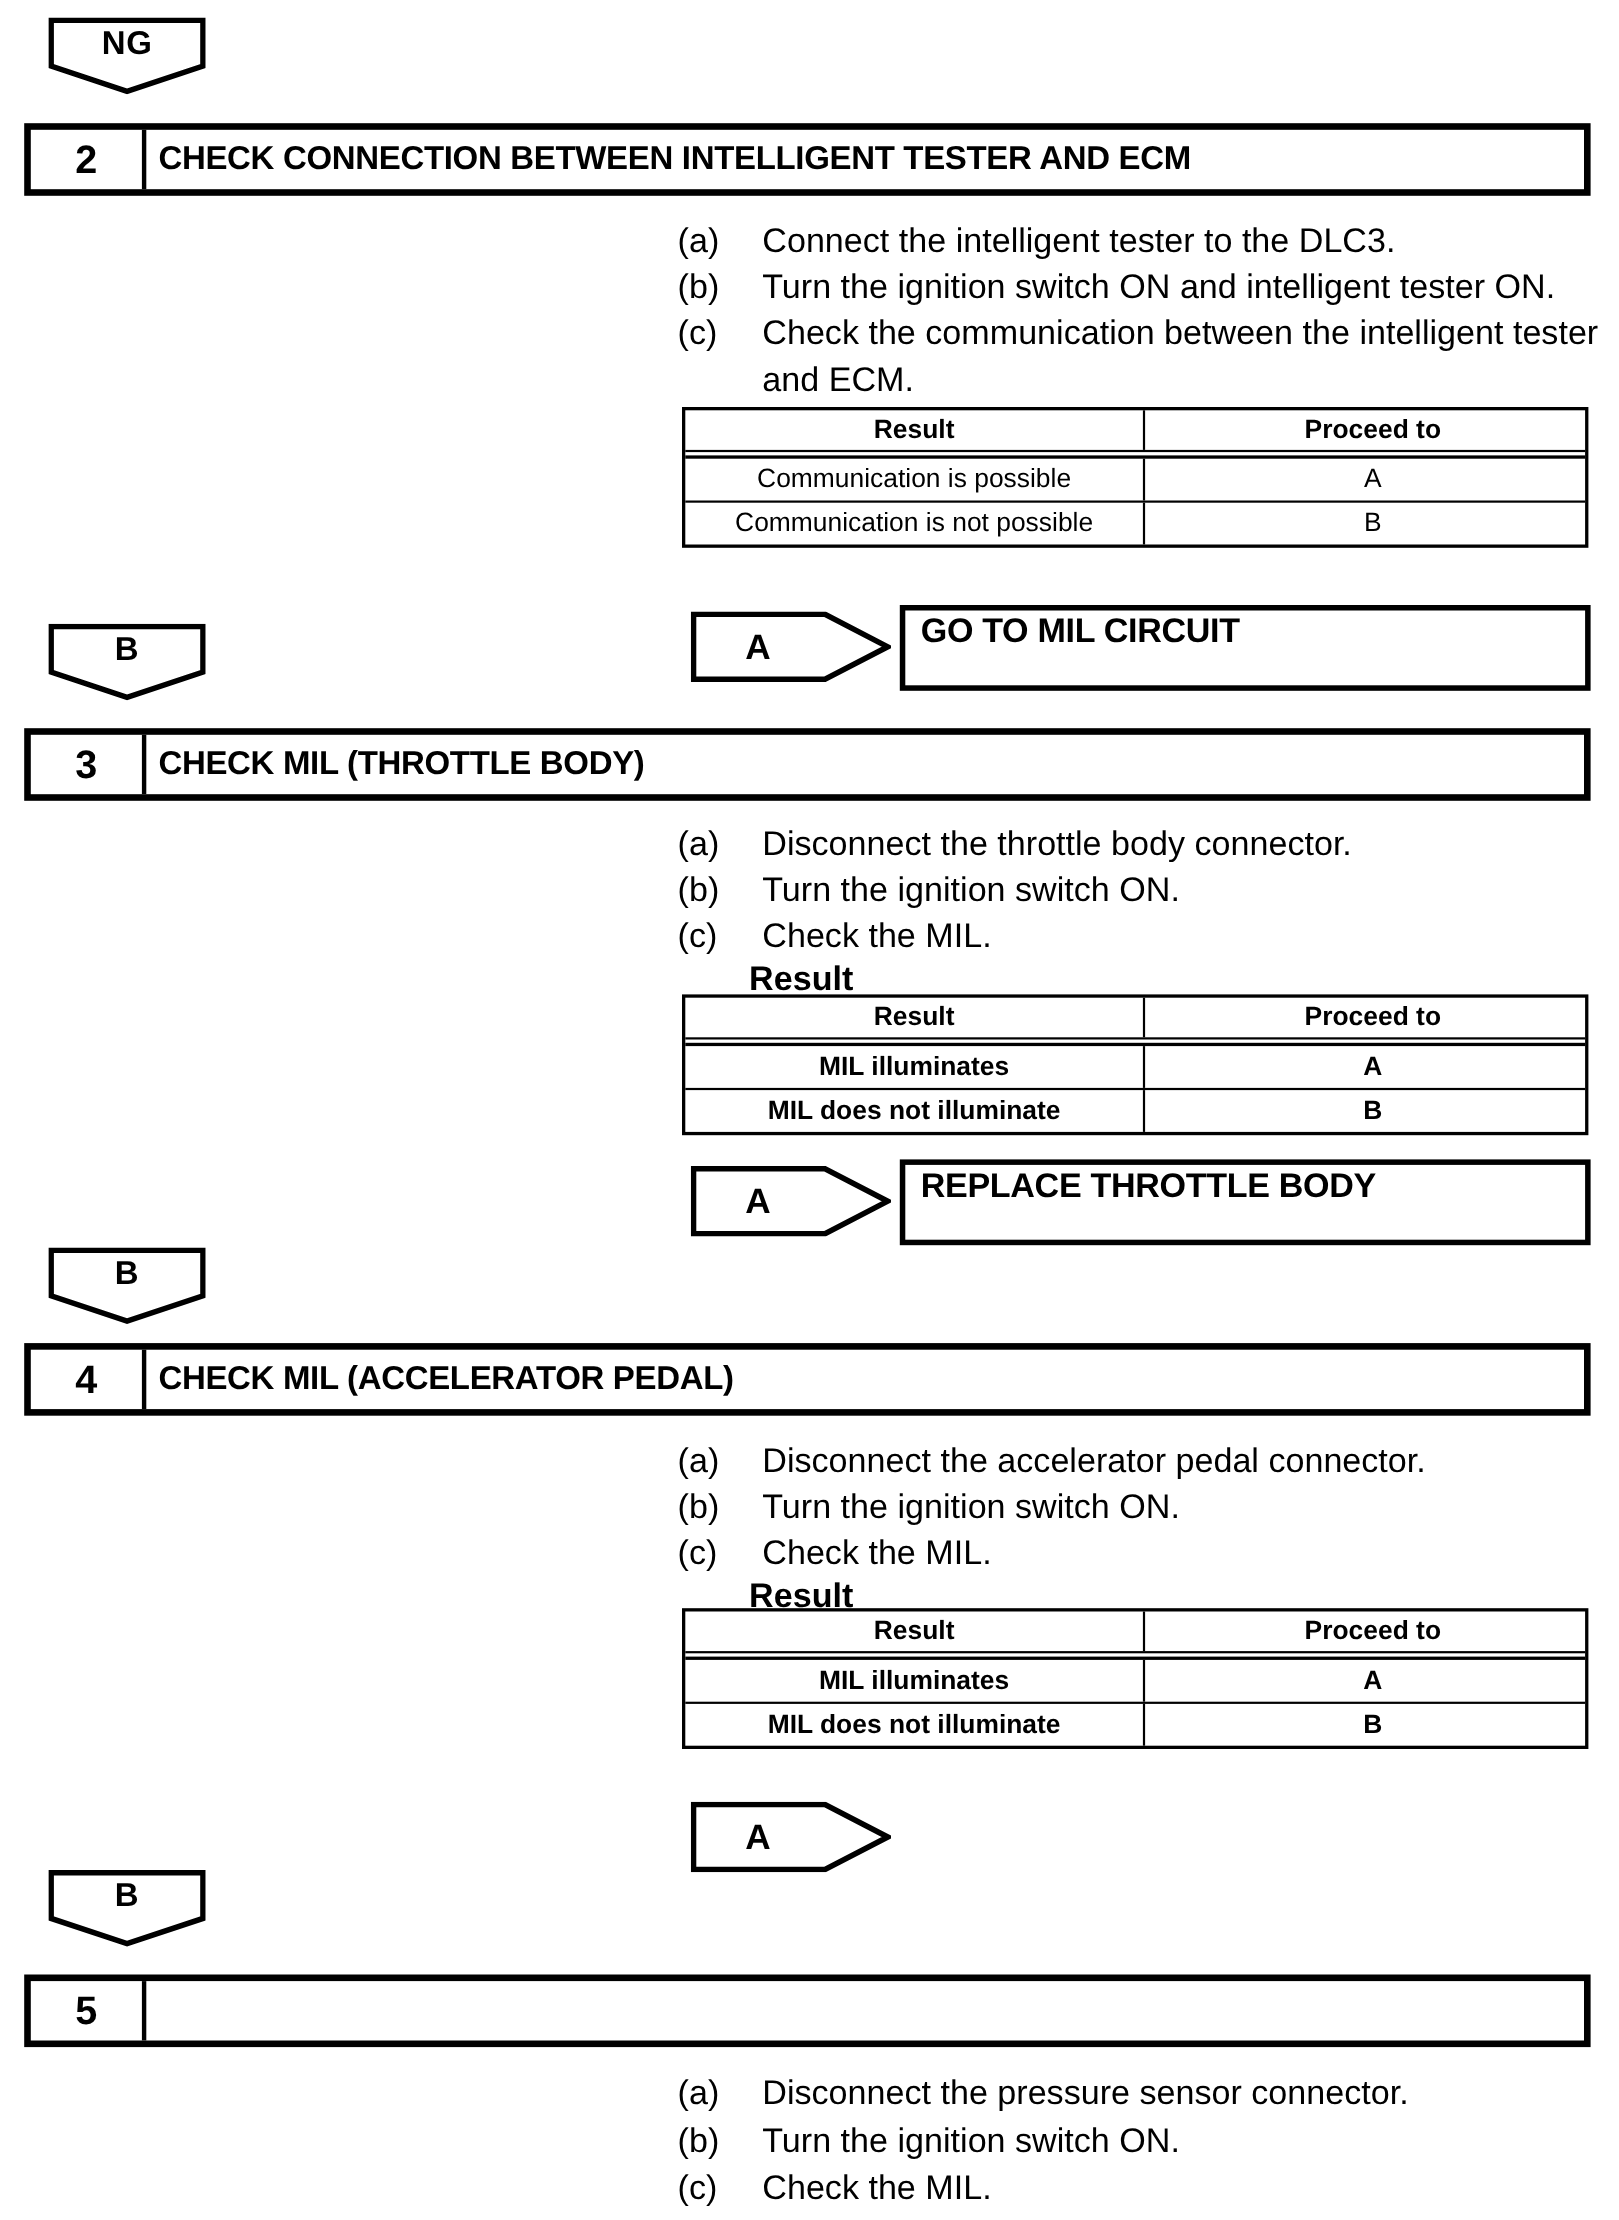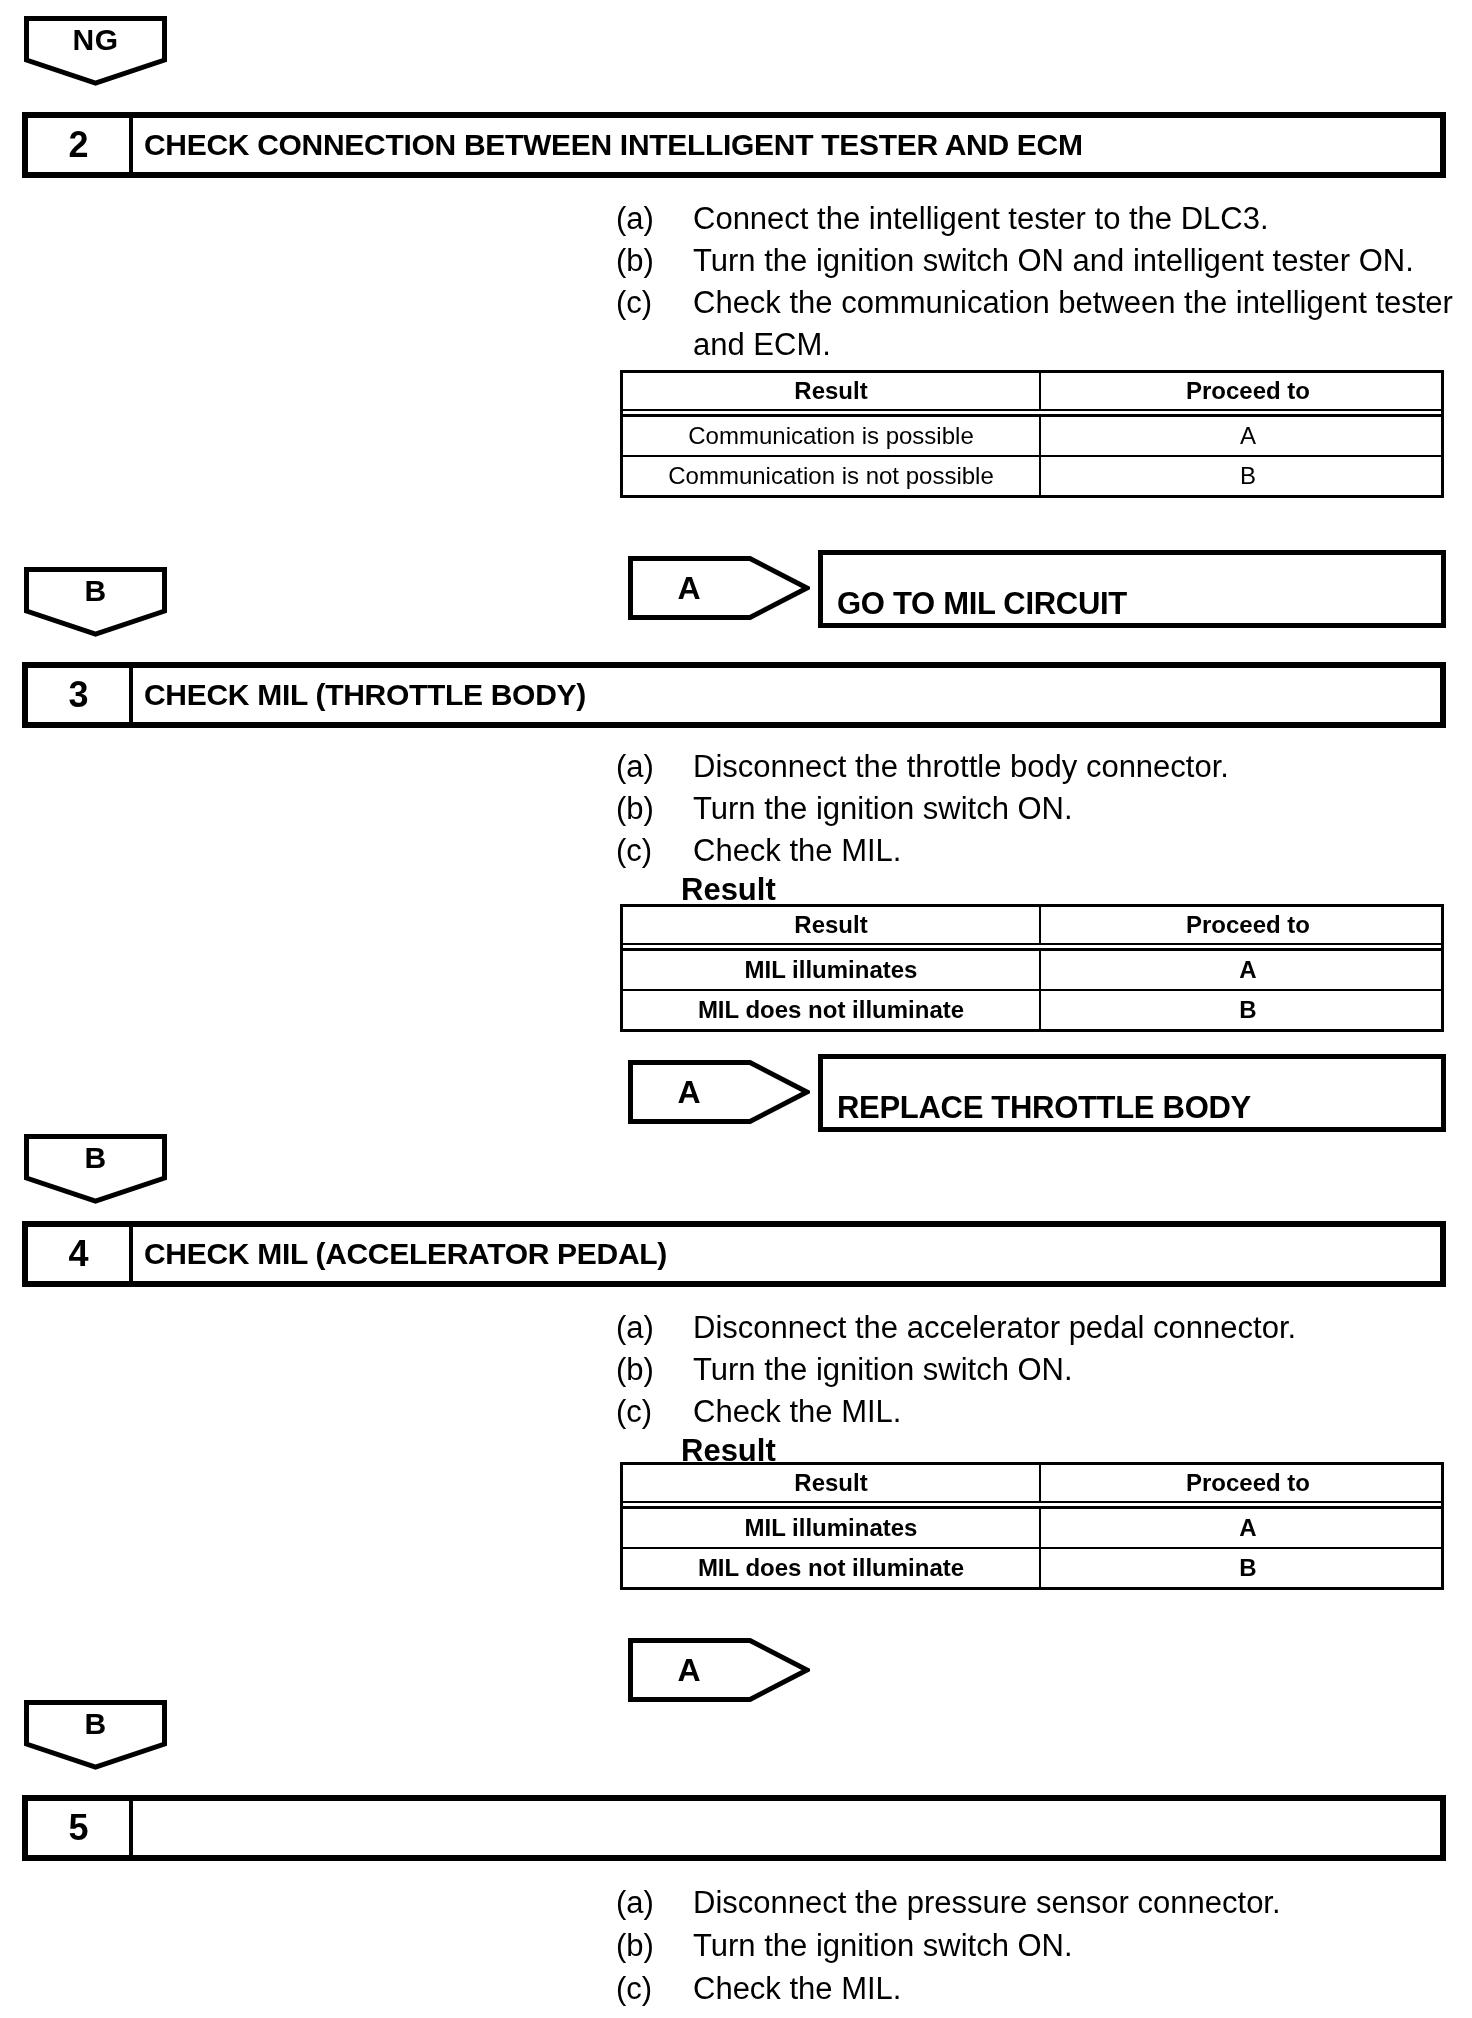--- a/index.html
+++ b/index.html
@@ -8,21 +8,21 @@
     width: 1472px;
     height: 2018px;
     background: #ffffff;
     color: #000;
     font-family: "Liberation Sans", "DejaVu Sans", sans-serif;
     overflow: hidden;
   }
   .abs { position: absolute; }
 
   
-  .pent-down { width: 143px; height: 70px; }
+  .pent-down { width: 143px; height: 70px; margin-left: 20px; }
   .pent-down svg { display: block; }
   .pent-label {
     position: absolute; left: 0; top: 3px; width: 143px; height: 42px;
     display: flex; align-items: center; justify-content: center;
     font-size: 30px; font-weight: bold; letter-spacing: 0.5px;
   }
 
   
   .step-header {
     left: 22px; width: 1424px; height: 66px;
@@ -73,21 +73,21 @@
   .arrow-a { left: 628px; width: 182px; height: 64px; }
   .arrow-a svg { display: block; }
   .arrow-label {
     position: absolute; left: 0; top: 0; width: 122px; height: 64px;
     display: flex; align-items: center; justify-content: center;
     font-size: 32px; font-weight: bold;
   }
   .action-box {
     left: 818px; width: 628px;
     border: 5px solid #000; box-sizing: border-box; background: #fff;
-    display: flex; align-items: flex-end;
+    display: flex; align-items: flex-start;
     padding-left: 14px;
     font-size: 31px; font-weight: bold; letter-spacing: -0.3px; line-height: 38px;
   }
   .action-box .wrap { max-width: 560px; }
 </style>
 </head>
 <body>
 
 <div class="page">
 

